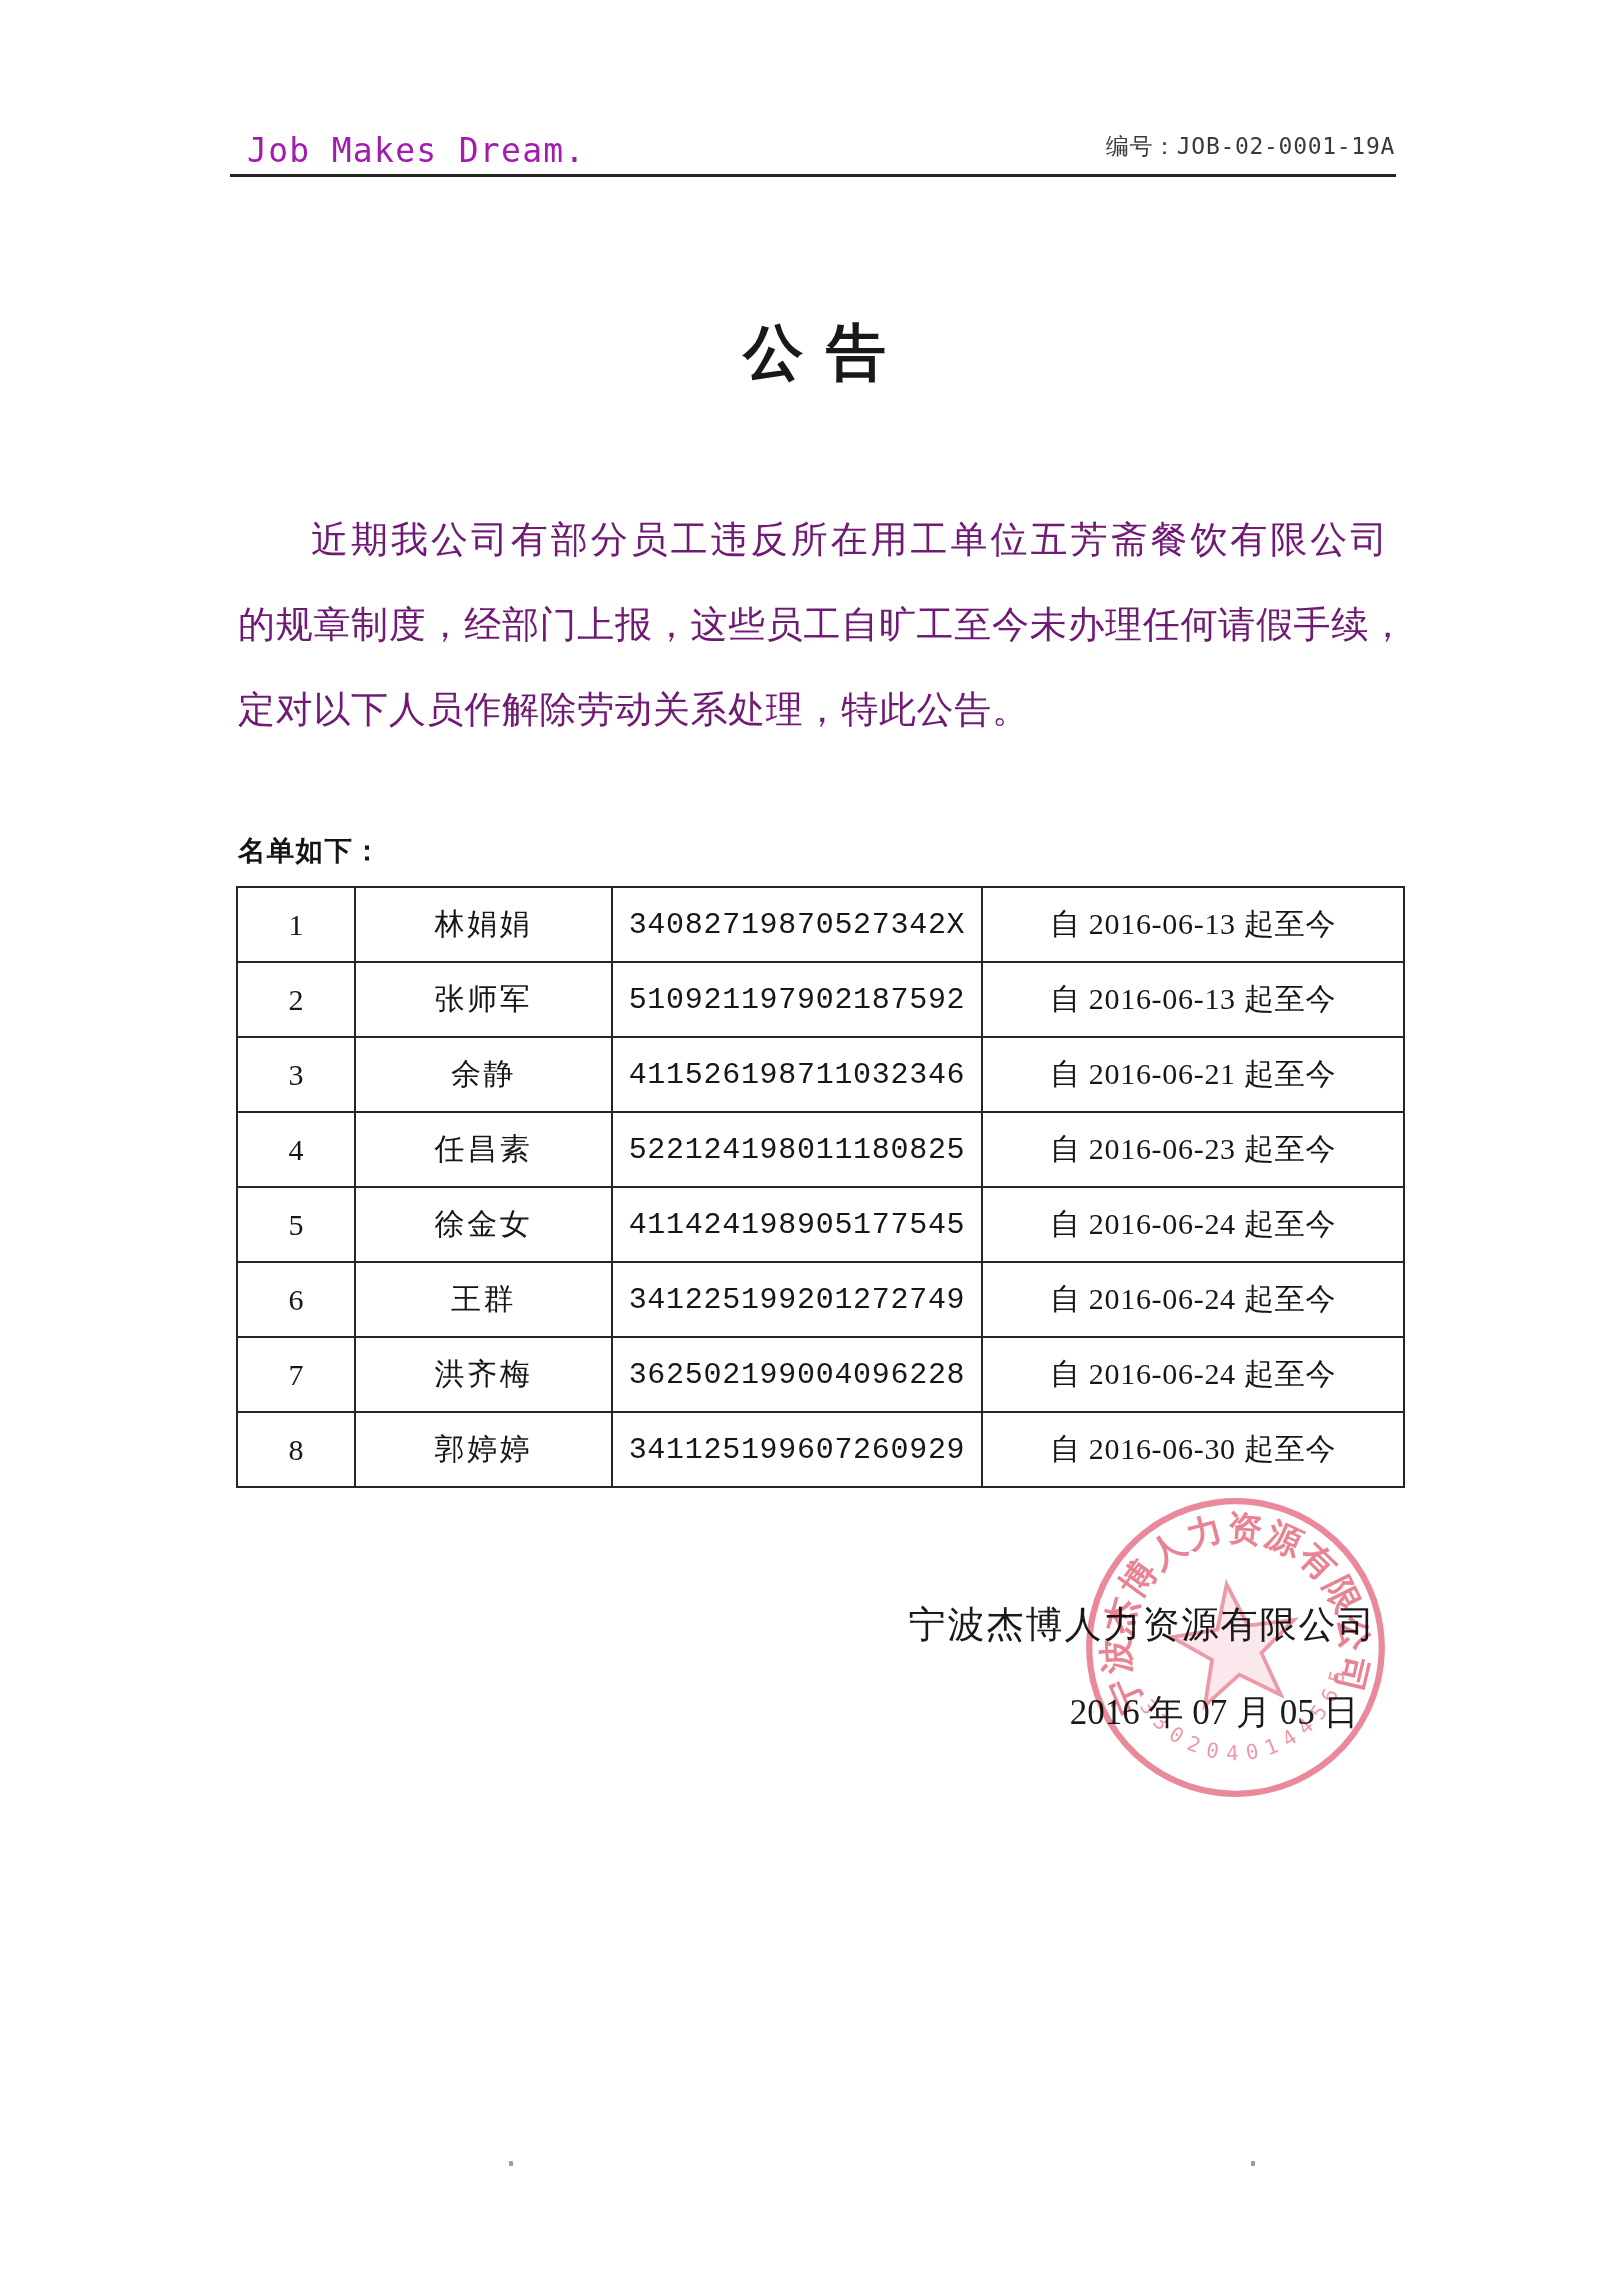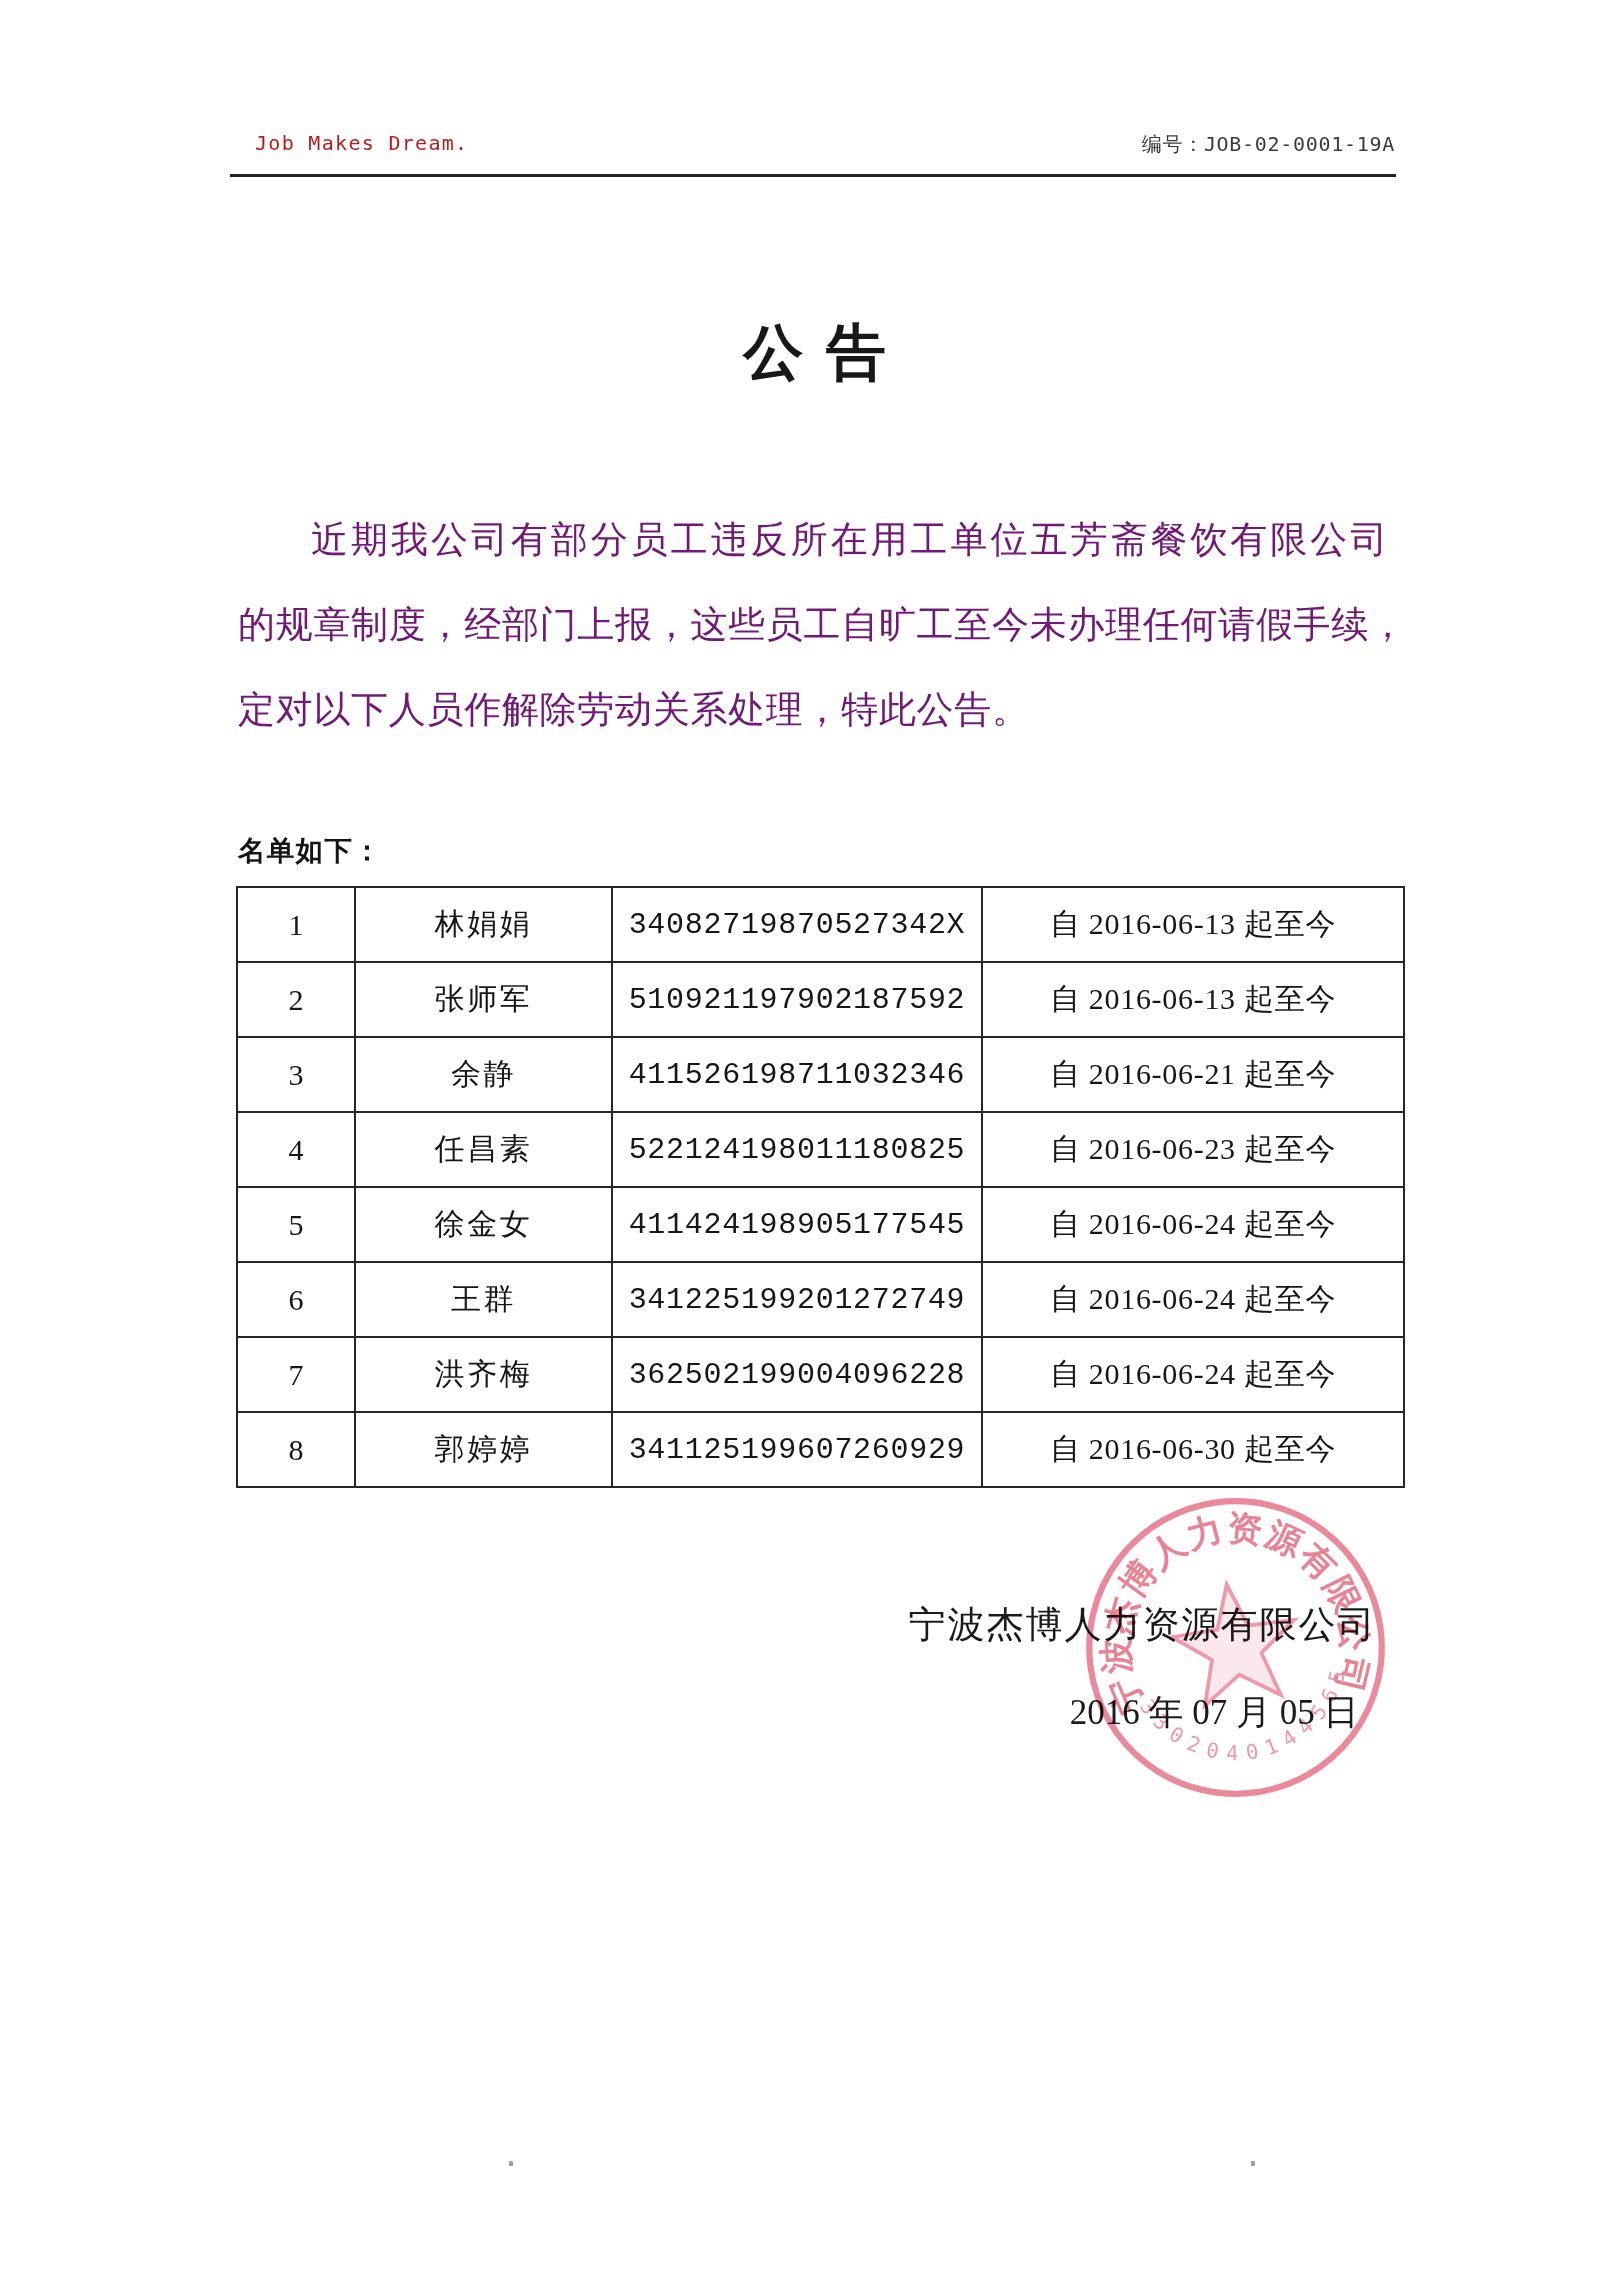--- a/index.html
+++ b/index.html
@@ -7,28 +7,28 @@
   body {
     width: 1623px; height: 2295px;
     position: relative;
     font-family: "Liberation Serif", "DejaVu Serif", serif;
     color: #1e1e1e;
     overflow: hidden;
   }
 
   
   .header-slogan {
-    position: absolute; left: 255px; top: 131px;
+    position: absolute; left: 247px; top: 131px;
     font-family: "DejaVu Sans Mono", "Liberation Mono", monospace;
-    font-size: 20px; color: #b91c1c; letter-spacing: 1.3px;
+    font-size: 33px; color: #a21caf; letter-spacing: 1.3px;
   }
   .header-docnum {
     position: absolute; right: 228px; top: 131px;
     font-family: "DejaVu Sans Mono", "Liberation Mono", monospace;
-    font-size: 20px; color: #3a3a3a; letter-spacing: 0.7px;
+    font-size: 23px; color: #3a3a3a; letter-spacing: 0.7px;
   }
   .header-rule {
     position: absolute; left: 230px; top: 174px;
     width: 1166px; height: 3.3px; background: #222222;
   }
 
   
   .doc-title {
     position: absolute; left: 0; top: 313px; width: 1623px;
     text-align: center;

